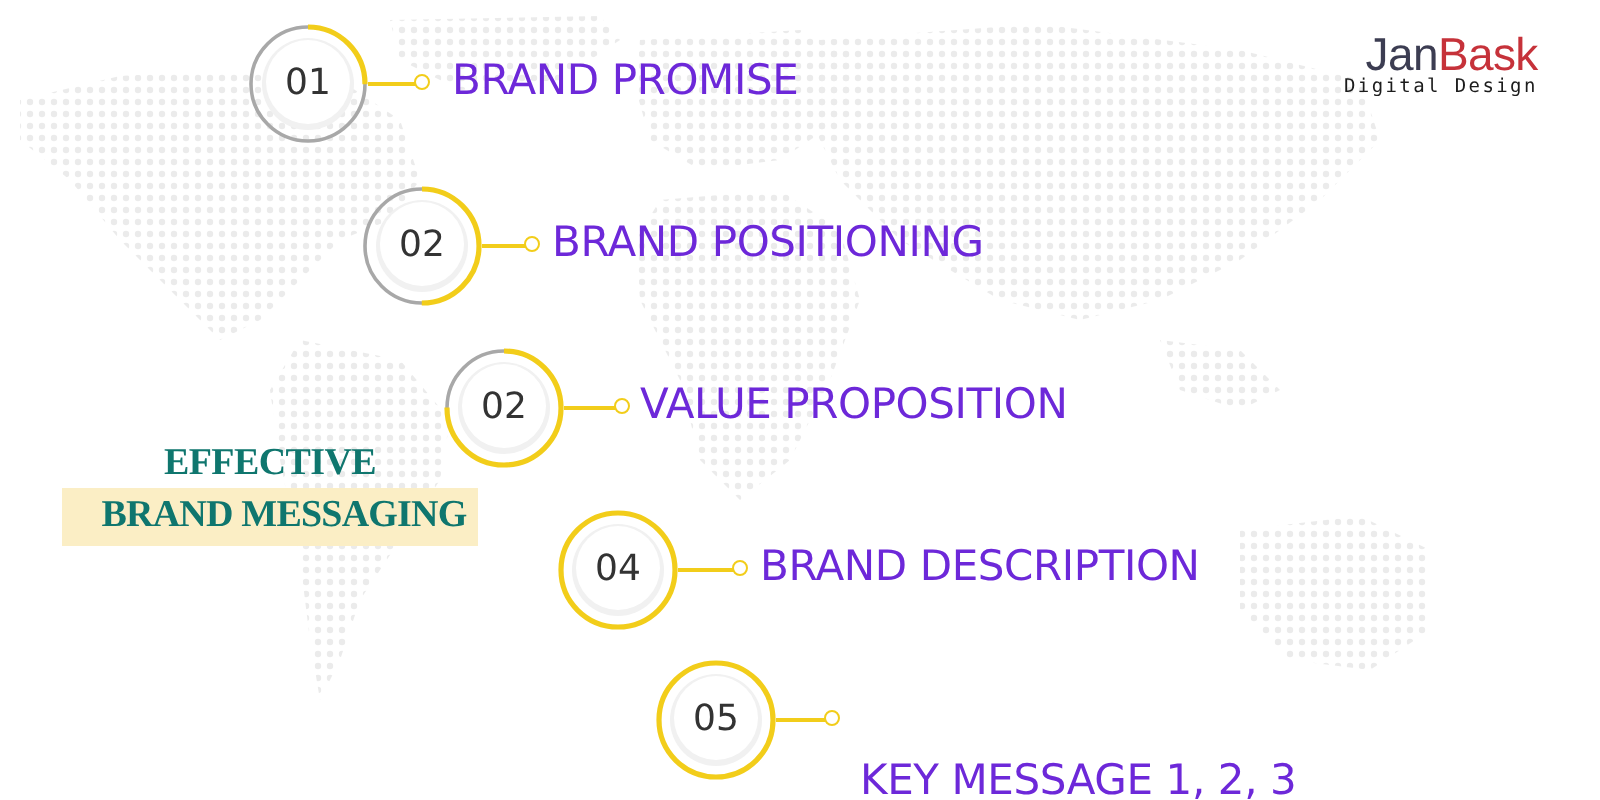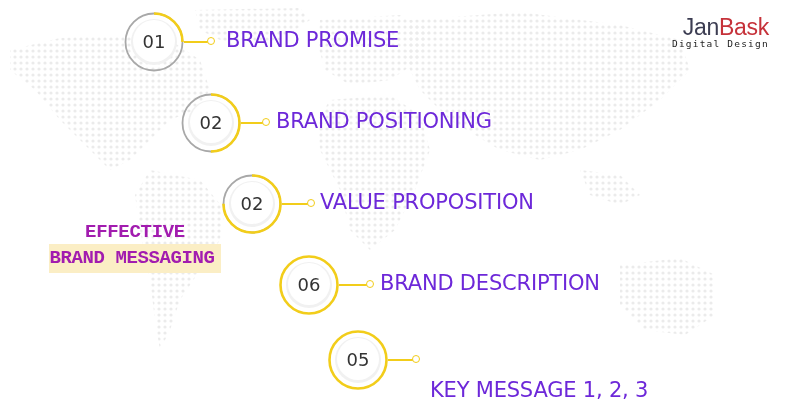--- a/index.html
+++ b/index.html
@@ -3,23 +3,23 @@
 <meta charset="utf-8">
 <style>
   html, body { margin:0; padding:0; }
   body { width:800px; height:400px; background:#ffffff; position:relative; overflow:hidden; font-family:"DejaVu Sans", "Liberation Sans", sans-serif; }
   .map { position:absolute; left:0; top:0; width:800px; height:400px; }
   .logo { position:absolute; left:672px; top:16px; text-align:right; }
   .logo .l1 { font-family:"Liberation Sans", sans-serif; font-weight:normal; font-size:23px; line-height:22px; letter-spacing:-0.3px; }
   .logo .jan { color:#3c3d52; }
   .logo .bask { color:#c6323a; }
   .logo .l2 { font-family:"DejaVu Sans Mono", monospace; font-weight:normal; font-size:9.5px; color:#1c1c1c; letter-spacing:1.2px; line-height:11px; }
-  .title { position:absolute; left:12px; top:220px; width:246px; text-align:center; font-family:Liberation Mono, monospace; font-weight:bold; color:#a21caf; }
+  .title { position:absolute; left:12px; top:220px; width:246px; text-align:center; font-family:Liberation Serif, serif; font-weight:bold; color:#0f766e; }
   .title .t1 { font-size:19px; line-height:24px; letter-spacing:-0.3px; }
-  .title .t2 { display:inline-block; background:#fbeec5; font-size:19px; line-height:26px; padding:1px 6px 2px 0; letter-spacing:-0.4px; }
+  .title .t2 { display:inline-block; background:#fbeec5; font-size:19px; line-height:26px; padding:1px 6px 2px 20px; letter-spacing:-0.4px; }
   .step { position:absolute; height:62px; }
   .step .ring { position:absolute; left:0; top:0; width:62px; height:62px; }
   .step .num { position:absolute; left:0; top:0; width:62px; height:62px; line-height:62px; text-align:center; font-size:18px; color:#333; font-family:"DejaVu Sans", sans-serif; }
   .step .connector { position:absolute; top:30px; height:1.5px; background:#f2cd1a; }
   .step .dot { position:absolute; top:26px; width:6px; height:6px; border:1.5px solid #f2cd1a; border-radius:50%; background:#fff; }
   .step .label { position:absolute; top:17px; white-space:nowrap; font-family:"DejaVu Sans", sans-serif; font-size:21px; color:#6d28d9; letter-spacing:-0.2px; }
 </style>
 </head>
 <body>
 
@@ -94,21 +94,21 @@
   <div class="dot" style="left:86px;"></div>
   <div class="label" style="left:99px;text-align:center;">VALUE PROPOSITION</div>
 </div>
 
 <div class="step" style="left:278px; top:254px;">
   <svg class="ring" viewBox="0 0 62 62">
     <circle cx="31" cy="31" r="28.5" fill="none" stroke="#f2cd1a" stroke-width="2.6"></circle>
     <circle cx="31" cy="31" r="23" fill="#f1f1f1"></circle>
     <circle cx="31" cy="30" r="21" fill="#ffffff"></circle>
   </svg>
-  <div class="num">06</div>
+  <div class="num">04</div>
   <div class="connector" style="left:61px; width:28px;"></div>
   <div class="dot" style="left:88px;"></div>
   <div class="label" style="left:102px;">BRAND DESCRIPTION</div>
 </div>
 
 <div class="step" style="left:327px; top:329px;">
   <svg class="ring" viewBox="0 0 62 62">
     <circle cx="31" cy="31" r="28.5" fill="none" stroke="#f2cd1a" stroke-width="2.6"></circle>
     <circle cx="31" cy="31" r="23" fill="#f1f1f1"></circle>
     <circle cx="31" cy="30" r="21" fill="#ffffff"></circle>

